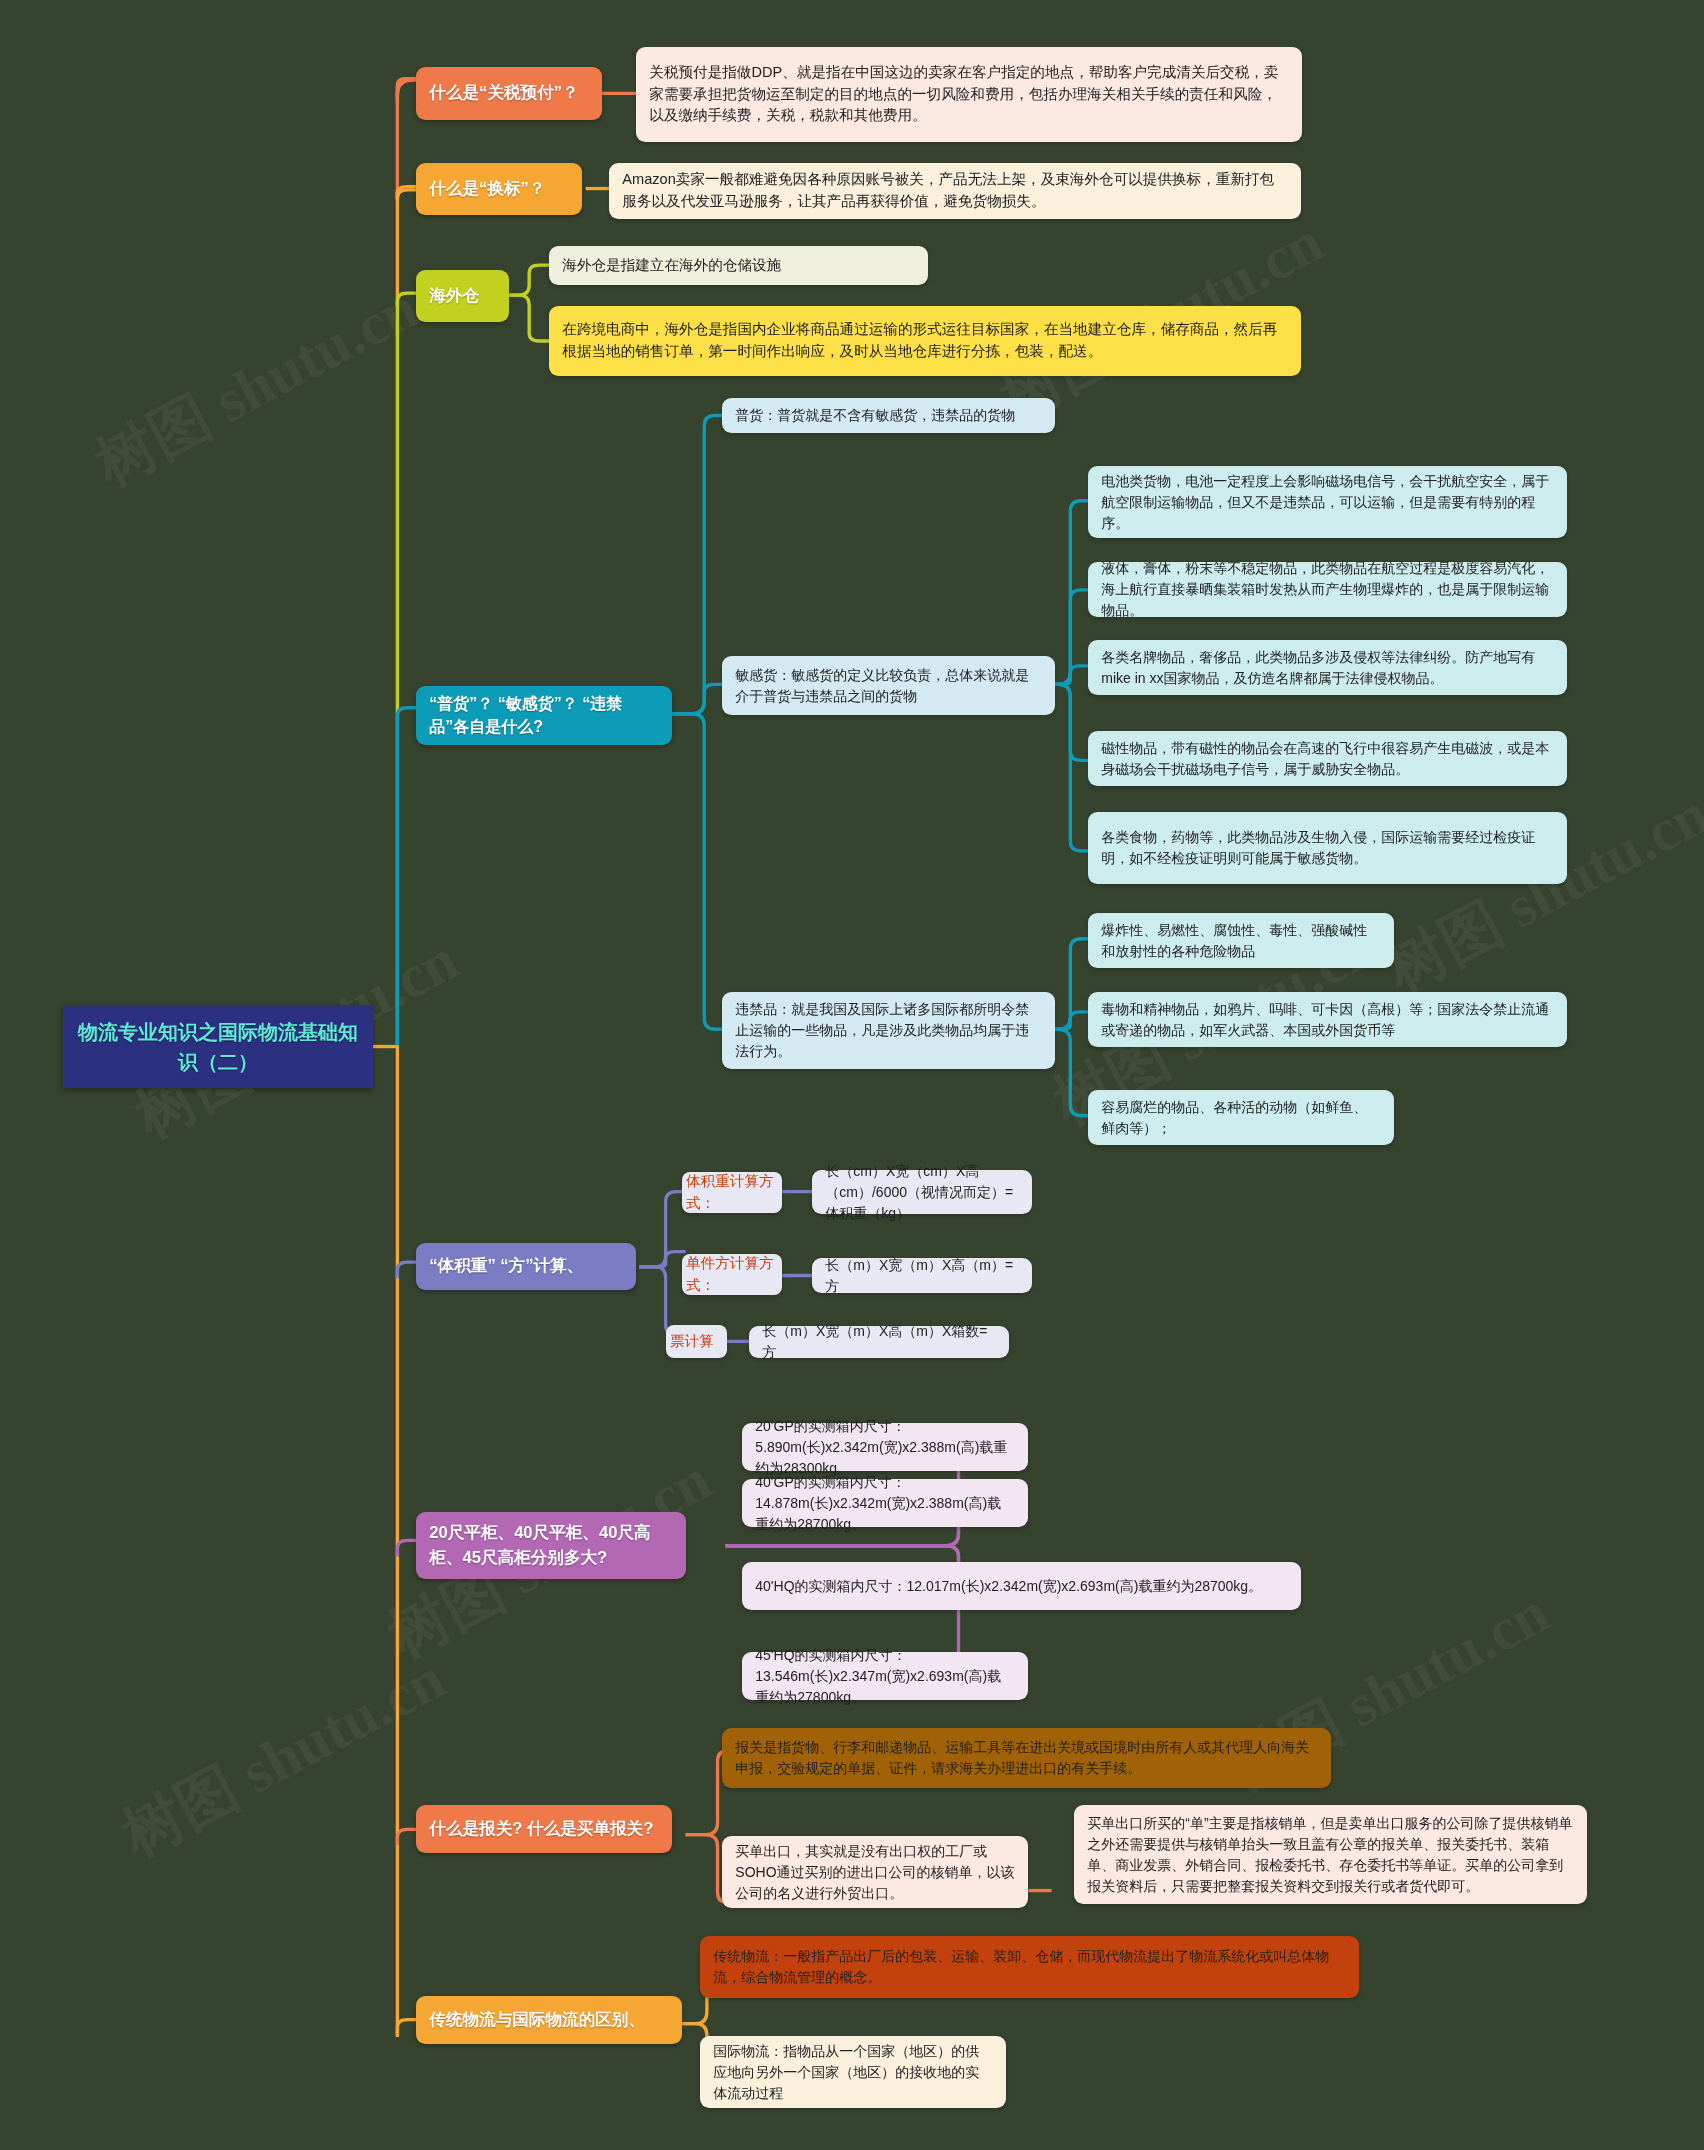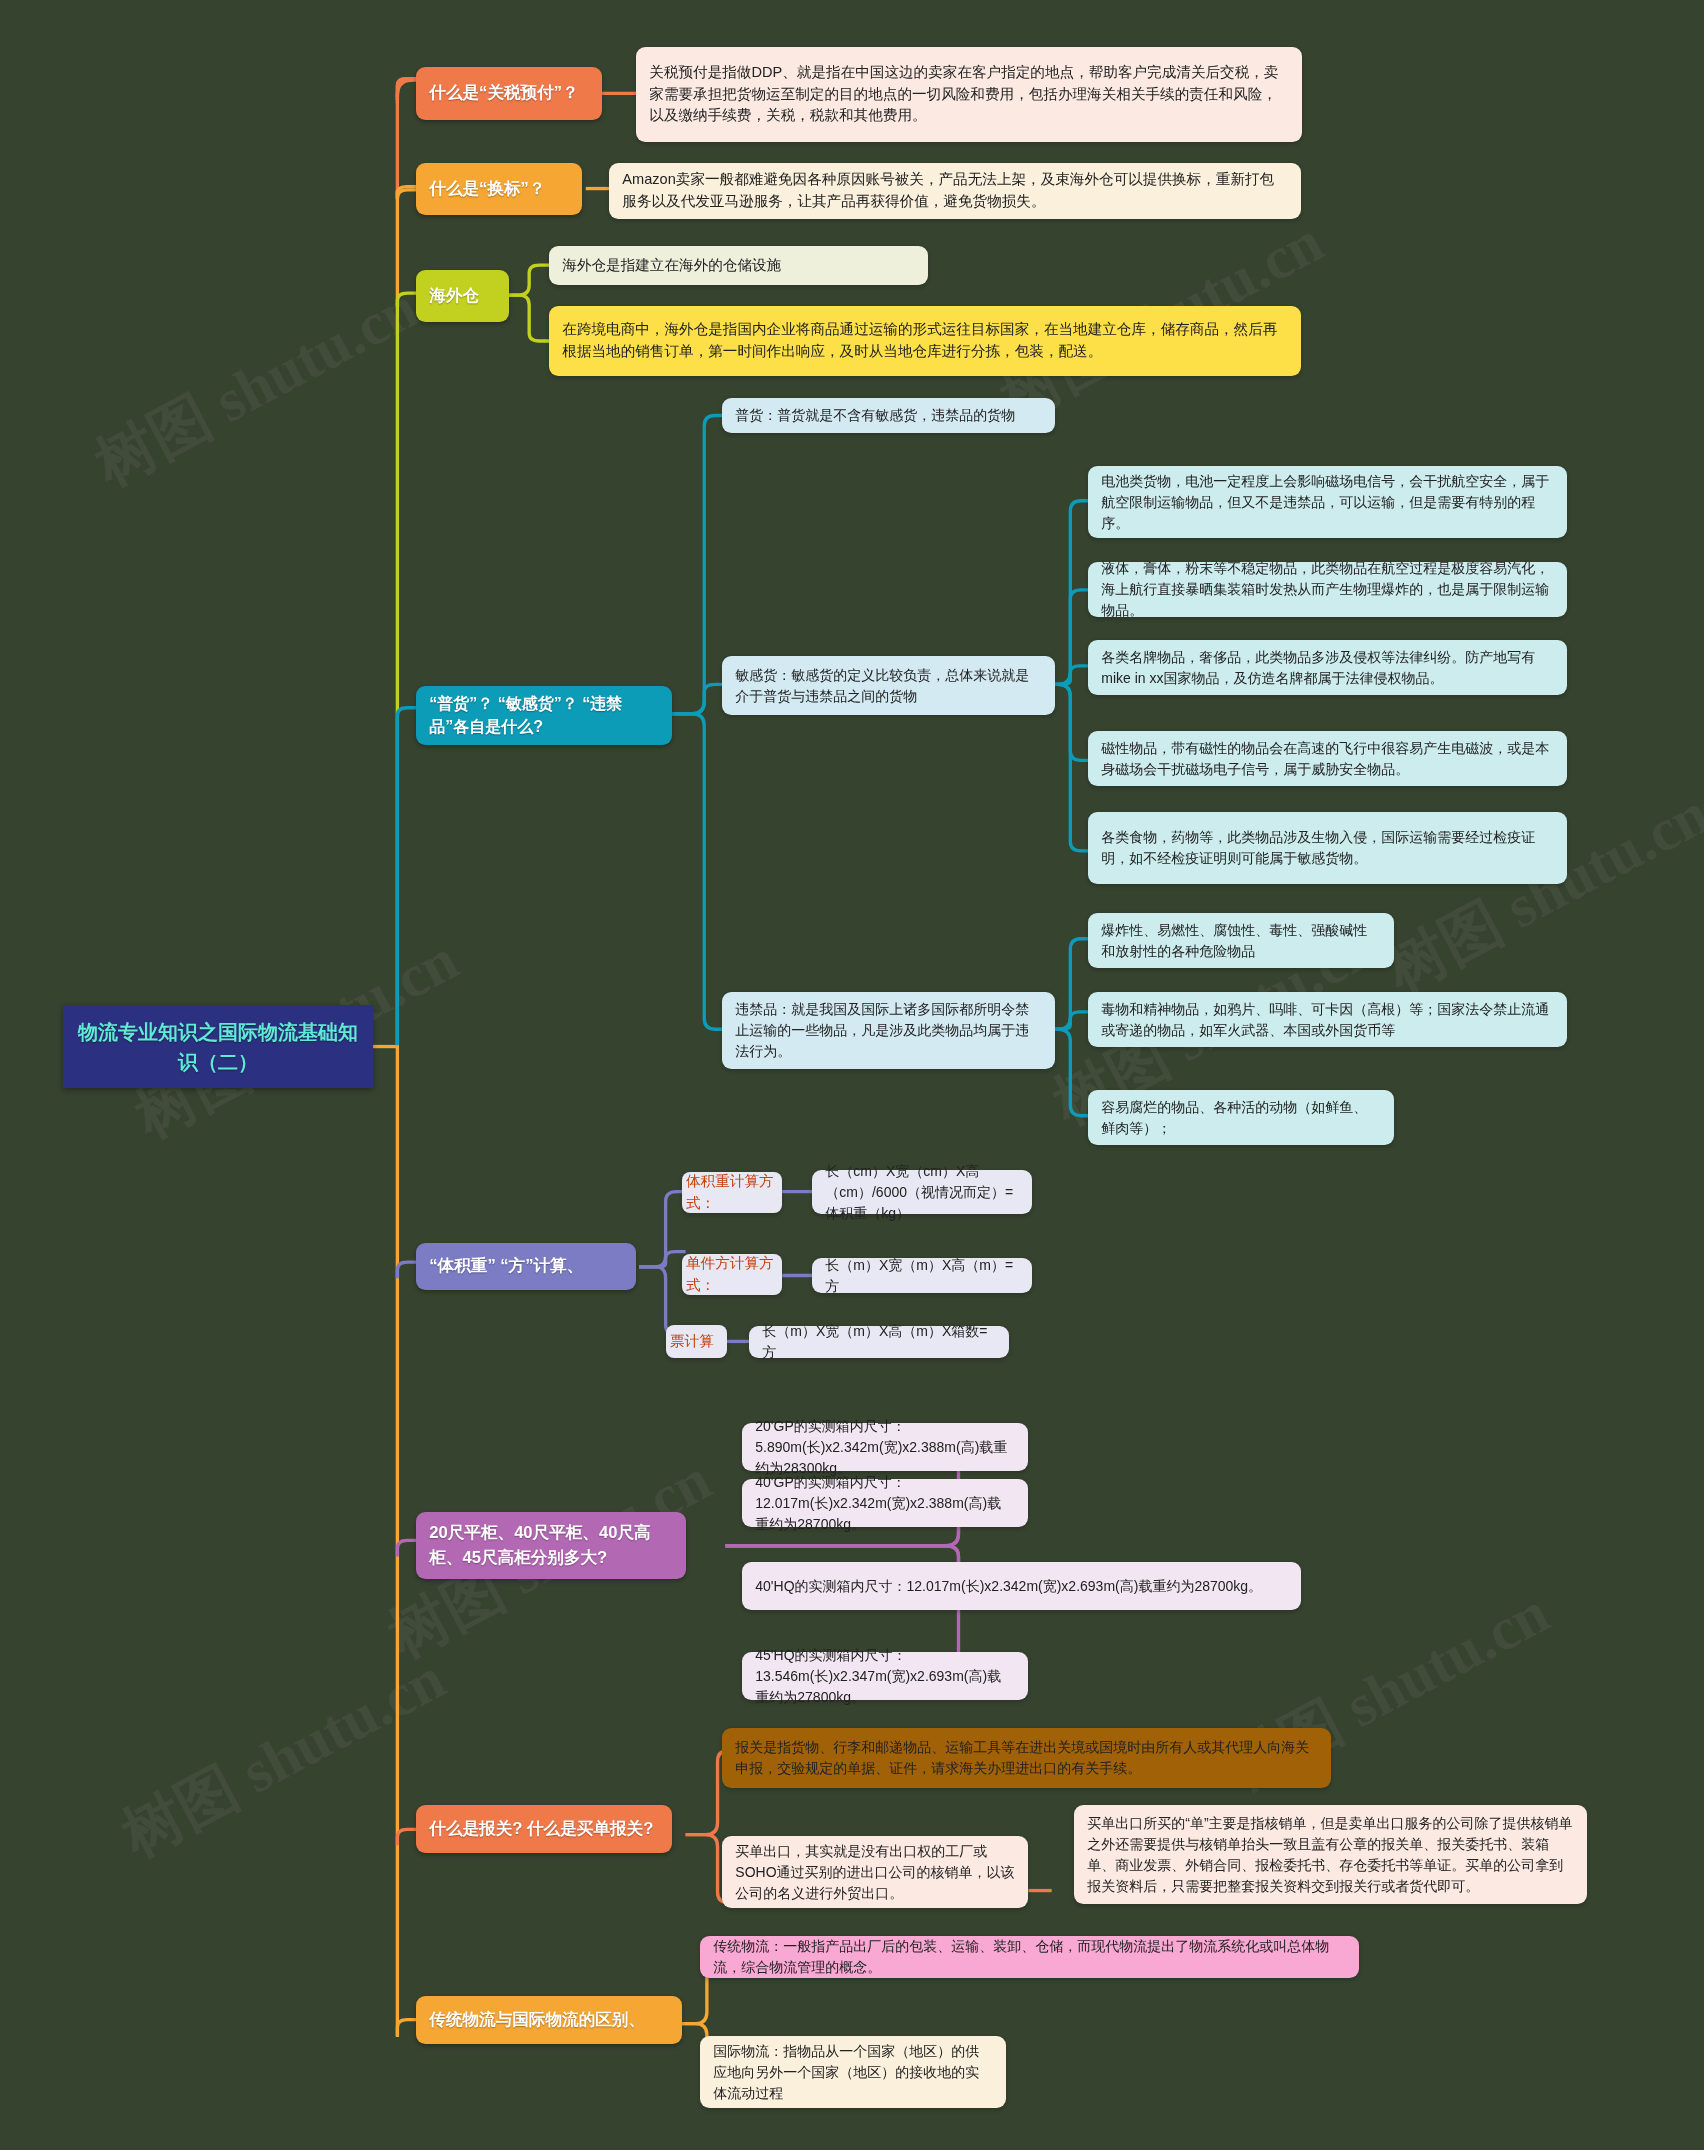--- a/index.html
+++ b/index.html
@@ -188,29 +188,29 @@
 
   <div class="node mid" style="left:682px;top:1254px;width:100px;height:41px;background:#e8e8f4;">单件方计算方式：</div>
   <div class="node leaf small" style="left:812px;top:1258px;width:220px;height:35px;background:#e8e8f4;">长（m）X宽（m）X高（m）=方</div>
 
   <div class="node mid" style="left:666px;top:1325px;width:61px;height:33px;background:#e8e8f4;">票计算</div>
   <div class="node leaf small" style="left:749px;top:1326px;width:260px;height:32px;background:#e8e8f4;">长（m）X宽（m）X高（m）X箱数=方</div>
 
   <div class="node topic" style="left:416px;top:1512px;width:270px;height:67px;background:#b368b3;line-height:1.45;">20尺平柜、40尺平柜、40尺高柜、45尺高柜分别多大?</div>
 
   <div class="node leaf small" style="left:742px;top:1423px;width:286px;height:48px;background:#f2e6f2;">20'GP的实测箱内尺寸：5.890m(长)x2.342m(宽)x2.388m(高)载重约为28300kg。</div>
-  <div class="node leaf small" style="left:742px;top:1479px;width:286px;height:48px;background:#f2e6f2;">40'GP的实测箱内尺寸：12.017m(长)x2.342m(宽)x2.388m(高)载重约为28700kg。</div>
+  <div class="node leaf small" style="left:742px;top:1479px;width:286px;height:48px;background:#f2e6f2;">40'GP的实测箱内尺寸：14.878m(长)x2.342m(宽)x2.388m(高)载重约为28700kg。</div>
   <div class="node leaf small" style="left:742px;top:1562px;width:559px;height:48px;background:#f2e6f2;">40'HQ的实测箱内尺寸：12.017m(长)x2.342m(宽)x2.693m(高)载重约为28700kg。</div>
   <div class="node leaf small" style="left:742px;top:1652px;width:286px;height:48px;background:#f2e6f2;">45'HQ的实测箱内尺寸：13.546m(长)x2.347m(宽)x2.693m(高)载重约为27800kg。</div>
 
   <div class="node topic" style="left:416px;top:1805px;width:256px;height:48px;background:#f0794a;">什么是报关? 什么是买单报关?</div>
 
   <div class="node leaf small" style="left:722px;top:1728px;width:609px;height:60px;background:#a16207;font-family:Liberation Serif, serif;">报关是指货物、行李和邮递物品、运输工具等在进出关境或国境时由所有人或其代理人向海关申报，交验规定的单据、证件，请求海关办理进出口的有关手续。</div>
   <div class="node leaf small" style="left:722px;top:1836px;width:306px;height:72px;background:#fbe9e2;">买单出口，其实就是没有出口权的工厂或SOHO通过买别的进出口公司的核销单，以该公司的名义进行外贸出口。</div>
   <div class="node leaf small" style="left:1074px;top:1805px;width:513px;height:99px;background:#fbe9e2;">买单出口所买的“单”主要是指核销单，但是卖单出口服务的公司除了提供核销单之外还需要提供与核销单抬头一致且盖有公章的报关单、报关委托书、装箱单、商业发票、外销合同、报检委托书、存仓委托书等单证。买单的公司拿到报关资料后，只需要把整套报关资料交到报关行或者货代即可。</div>
 
   <div class="node topic" style="left:416px;top:1996px;width:266px;height:48px;background:#f5a633;">传统物流与国际物流的区别、</div>
 
-  <div class="node leaf small" style="left:700px;top:1936px;width:659px;height:42px;background:#f9a8d4;">传统物流：一般指产品出厂后的包装、运输、装卸、仓储，而现代物流提出了物流系统化或叫总体物流，综合物流管理的概念。</div>
+  <div class="node leaf small" style="left:700px;top:1936px;width:659px;height:62px;background:#c2410c;">传统物流：一般指产品出厂后的包装、运输、装卸、仓储，而现代物流提出了物流系统化或叫总体物流，综合物流管理的概念。</div>
   <div class="node leaf small" style="left:700px;top:2036px;width:306px;height:72px;background:#faf0dc;">国际物流：指物品从一个国家（地区）的供应地向另外一个国家（地区）的接收地的实体流动过程</div>
 
 </div>
 
 
 </body></html>

